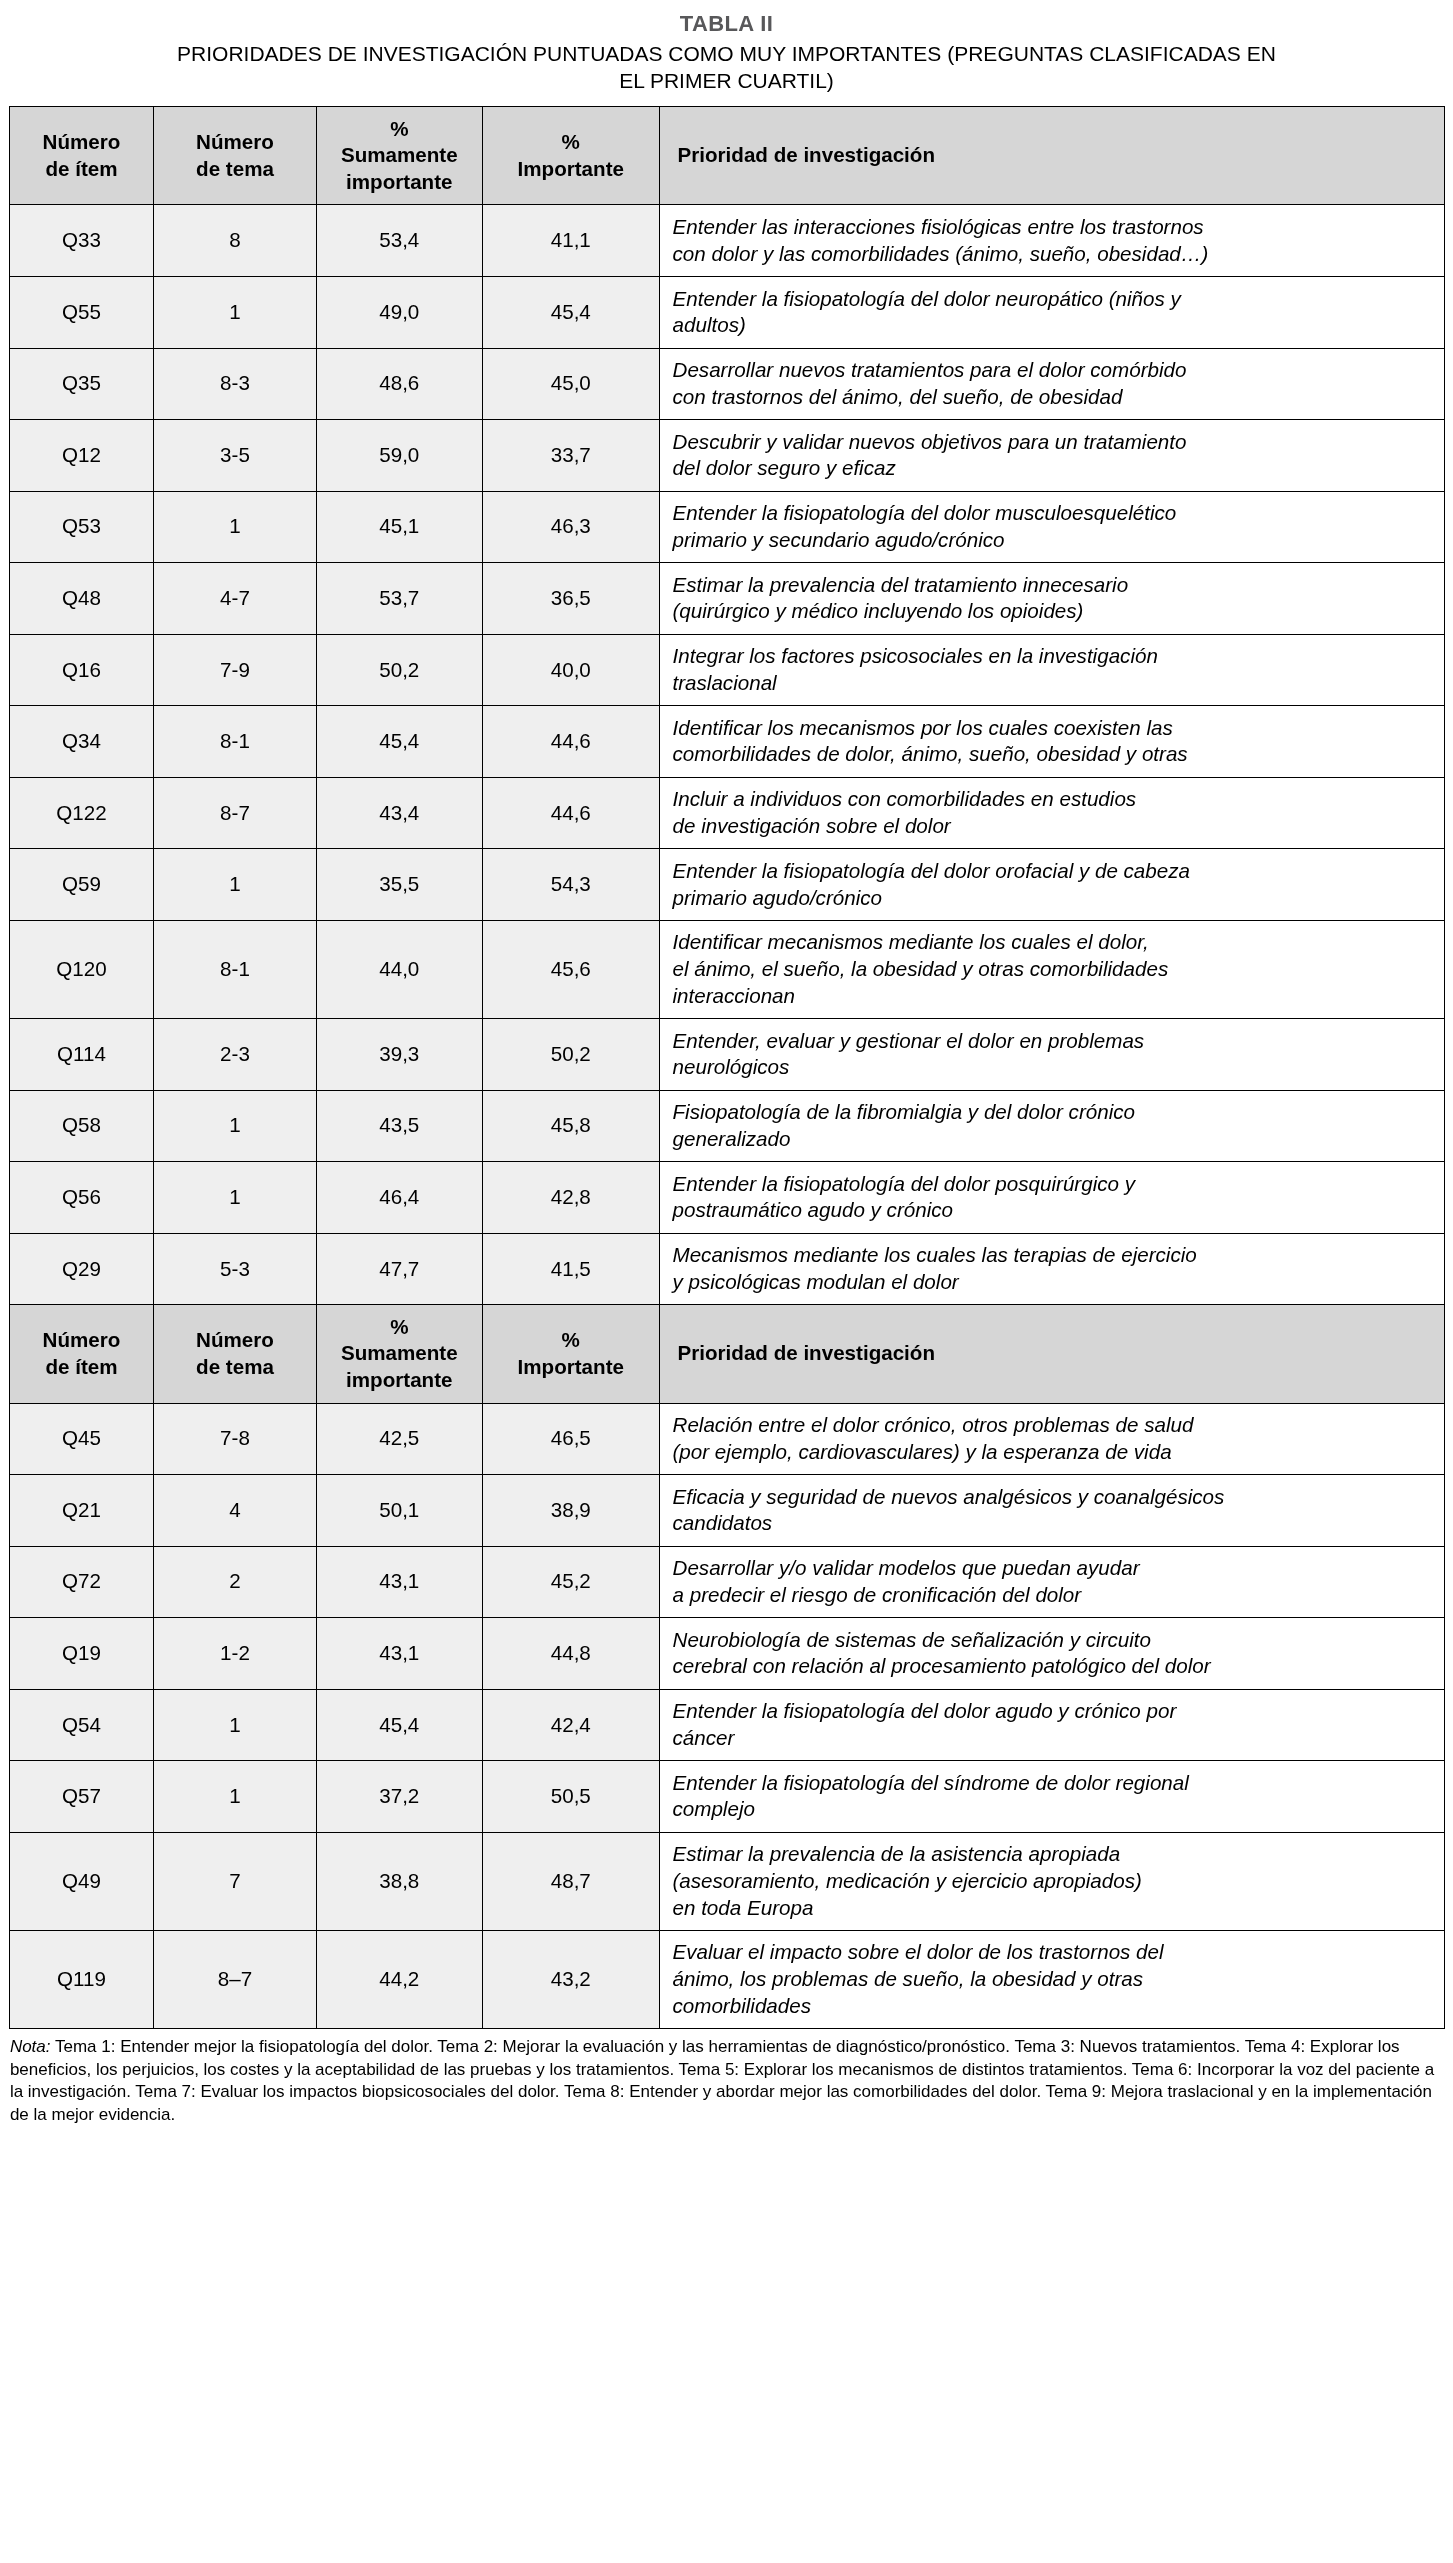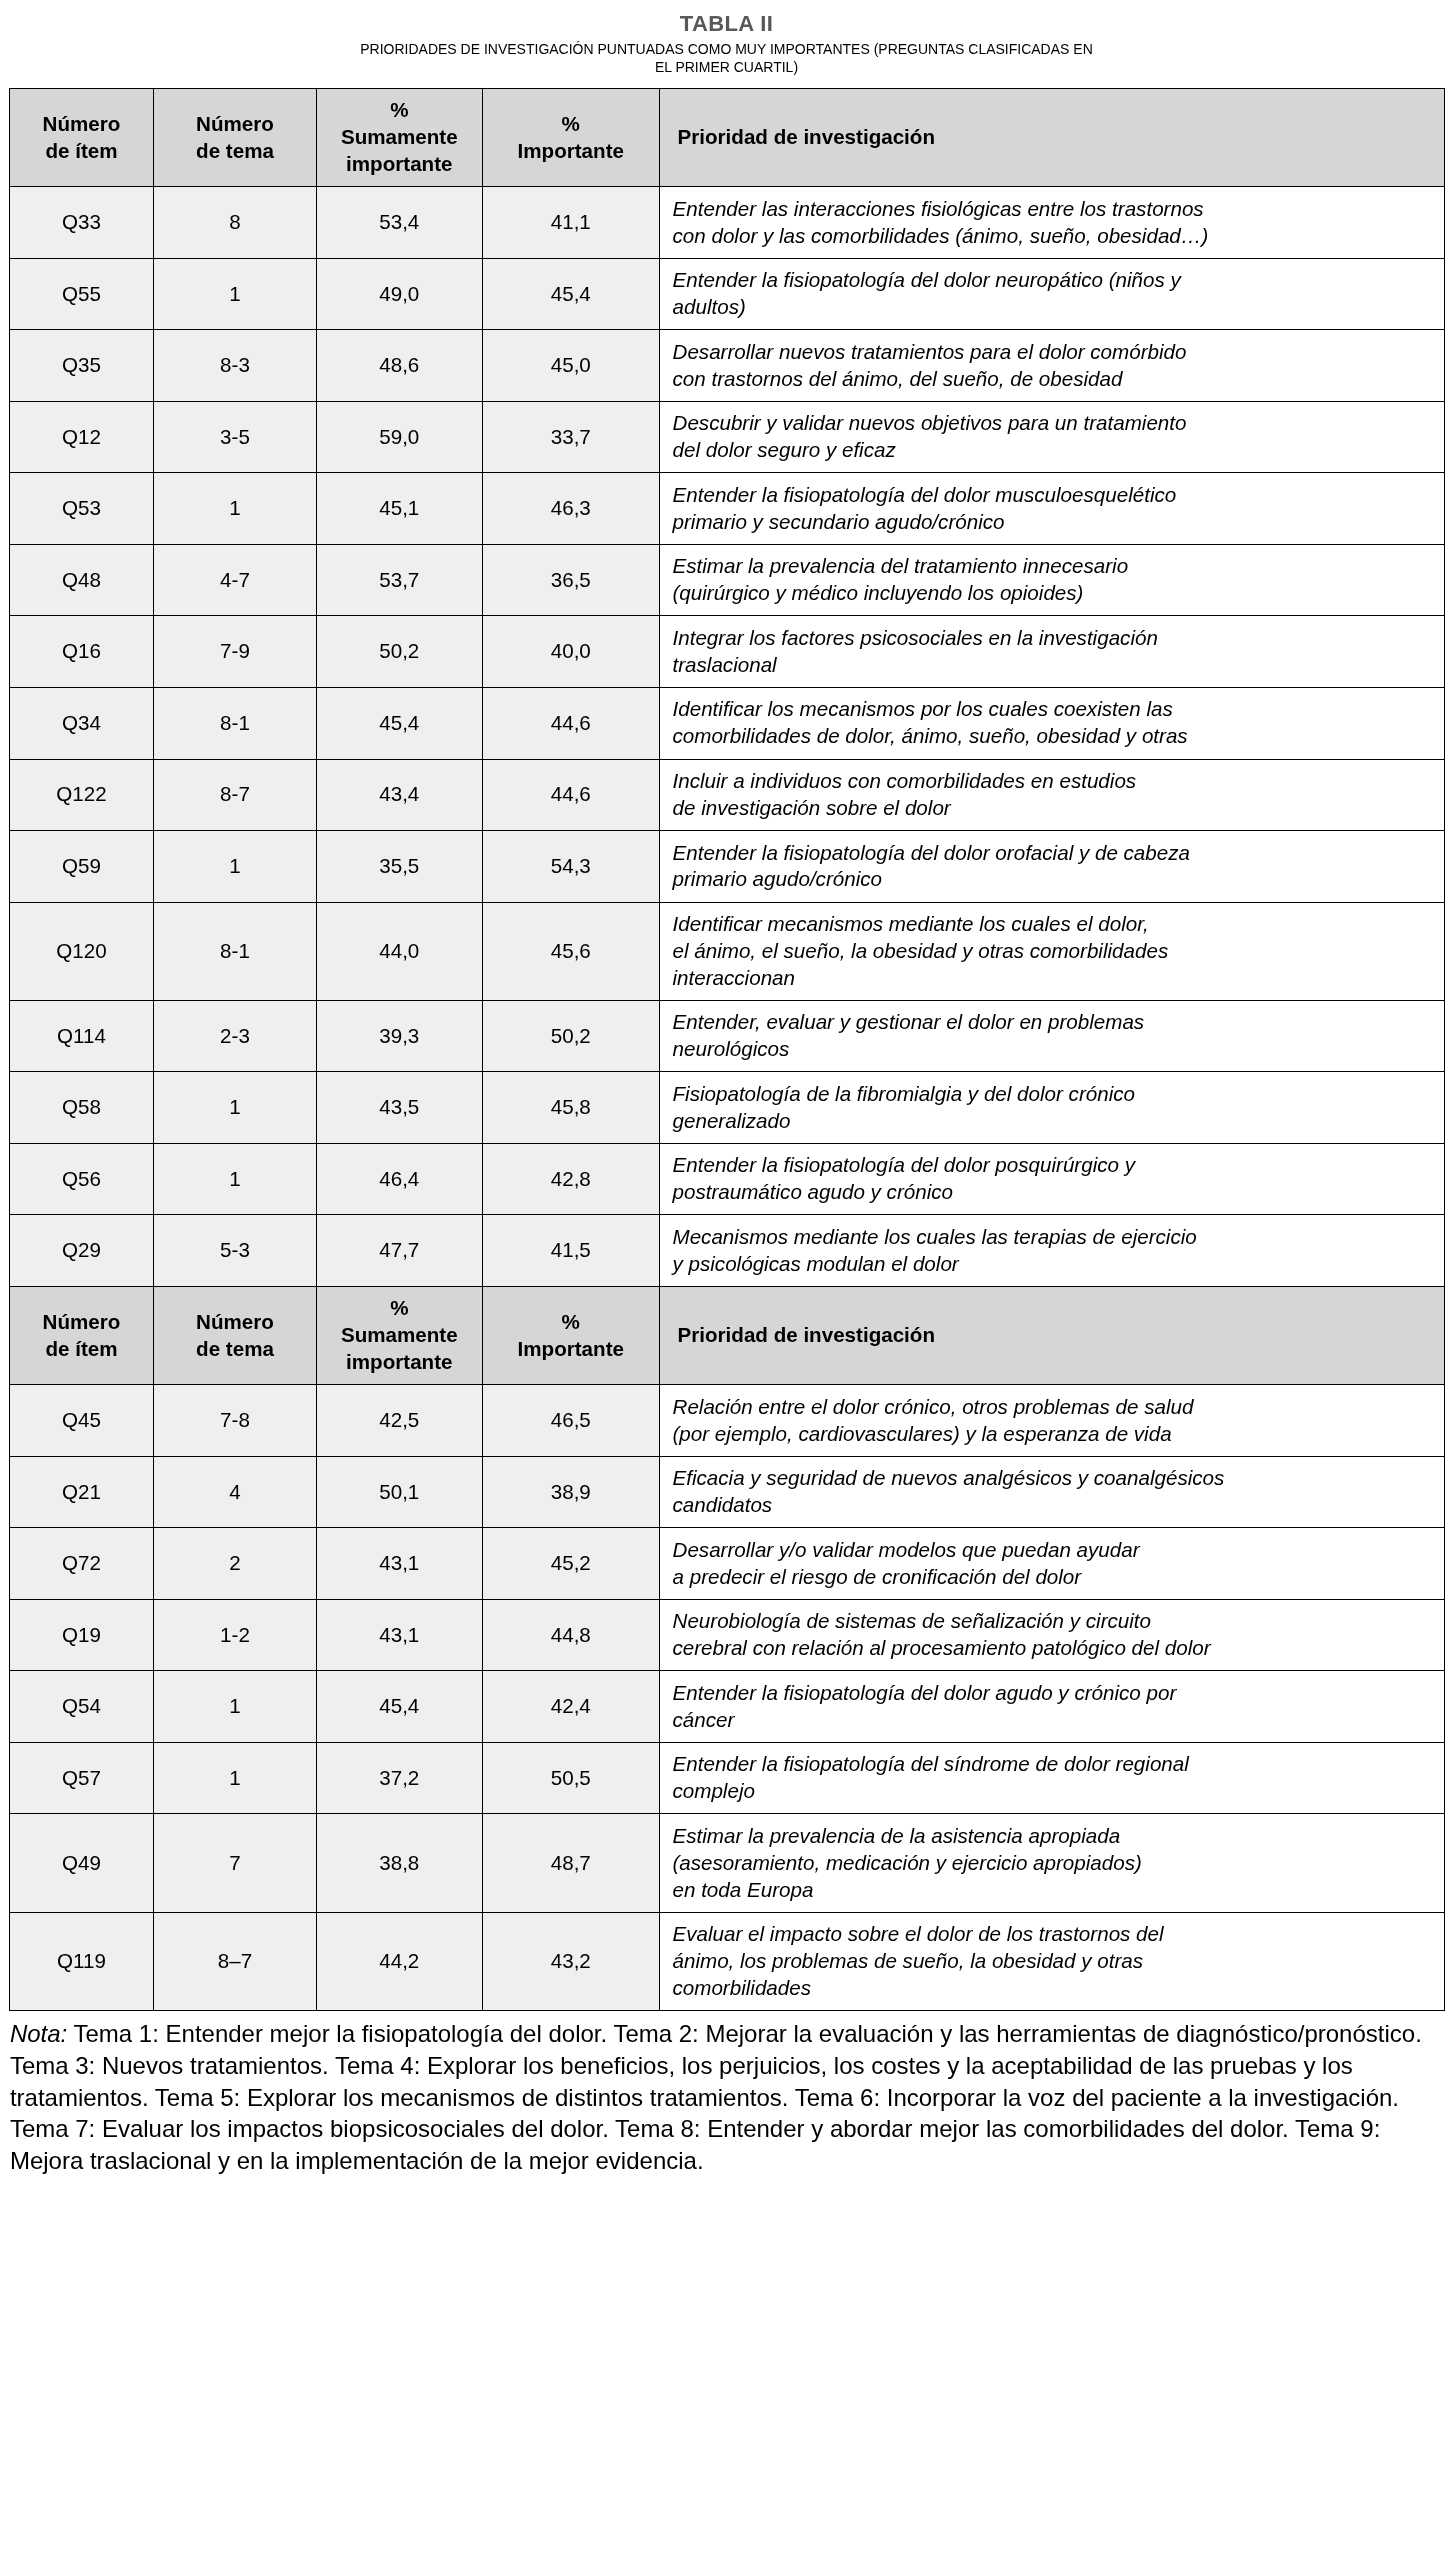--- a/index.html
+++ b/index.html
@@ -23,21 +23,21 @@
   .title{
     text-align:center;
     font-weight:bold;
     font-size:22px;
     color:var(--title-color);
     margin:4.3px 0 2.8px 0;
     letter-spacing:0.4px;
   }
   .subtitle{
     text-align:center;
-    font-size:14px;
+    font-size:21px;
     line-height:1.3;
     white-space:pre-line;
     margin:0 0 11.4px 0;
   }
   table{
     border-collapse:collapse;
     width:100%;
     table-layout:fixed;
   }
   th,td{
@@ -62,21 +62,21 @@
     background:var(--cell-bg);
     text-align:center;
   }
   td.priority{
     background:var(--priority-bg);
     text-align:left;
     padding-left:13px;
     font-style:italic;
   }
   .note{
-    font-size:24px;
+    font-size:17px;
     line-height:1.32;
     margin:7.1px 1.4px 0 1.4px;
     text-align:left;
   }
   .note .nota{
     font-style:italic;
   }
 </style>
 </head>
 <body>

